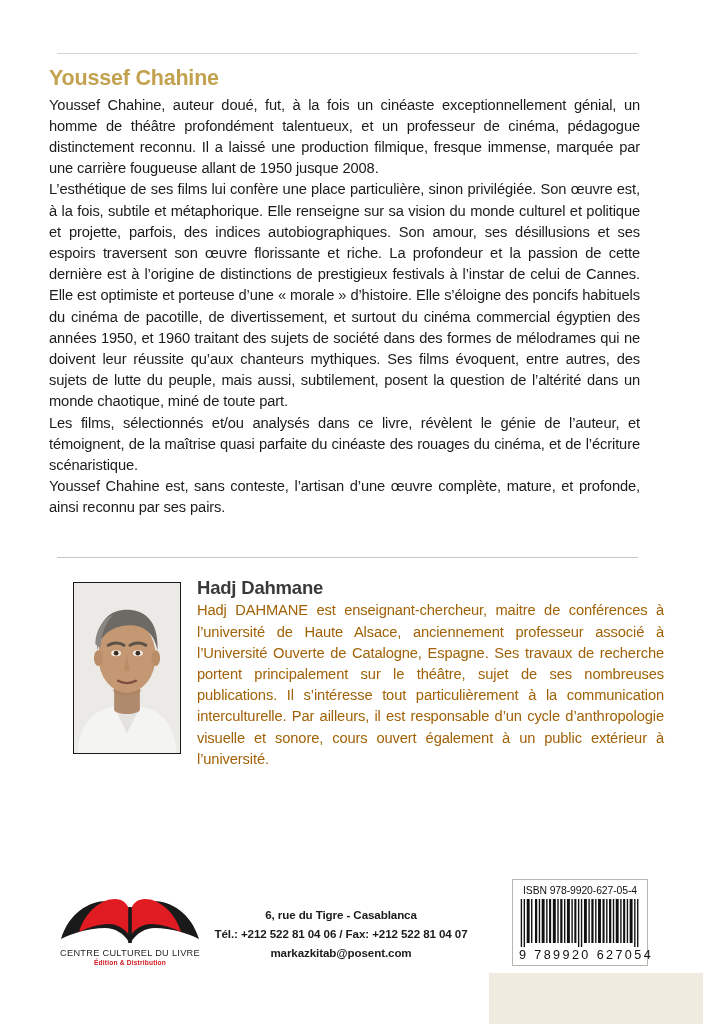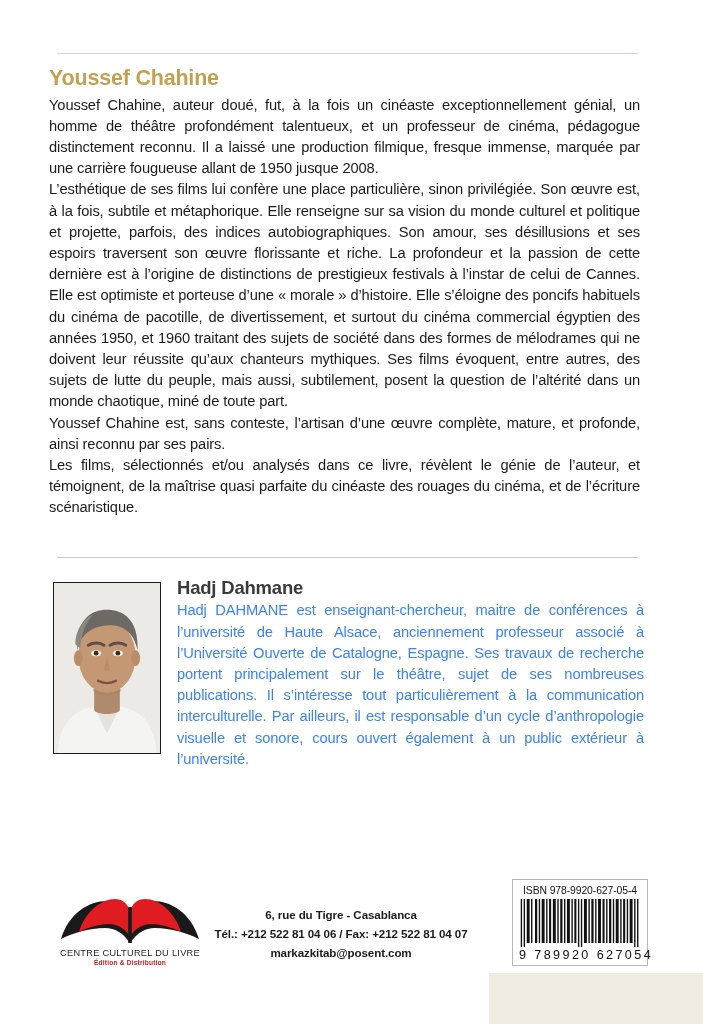--- a/index.html
+++ b/index.html
@@ -61,21 +61,21 @@
     left: 57px;
     top: 557px;
     width: 581px;
     height: 1px;
     background: #c9c6c0;
   }
 
   
   .author-block {
     position: absolute;
-    left: 53px;
+    left: 73px;
     top: 578px;
     width: 591px;
   }
   .author-photo {
     float: left;
     width: 108px;
     height: 172px;
     border: 1px solid #1a1a1a;
     margin: 4px 16px 4px 0;
     position: relative;
@@ -90,21 +90,21 @@
     font-weight: bold;
     color: #3a3a3a;
     line-height: 1.05;
     margin: 0 0 3px 0;
     letter-spacing: -0.2px;
   }
   .author-bio {
     margin: 0;
     font-size: 14.7px;
     line-height: 21.2px;
-    color: #3b82f6;
+    color: #a16207;
     text-align: justify;
     text-justify: inter-word;
     letter-spacing: -0.12px;
   }
 
   
   .logo-wrap {
     position: absolute;
     left: 44px;
     top: 895px;
@@ -196,22 +196,22 @@
 <body>
 
 <div id="cover">
 
   <div class="top-rule"></div>
 
   <div class="blurb">
     <h1 class="book-title">Youssef Chahine</h1>
     <p>Youssef Chahine, auteur doué, fut, à la fois un cinéaste exceptionnellement génial, un homme de théâtre profondément talentueux, et un professeur de cinéma, pédagogue distinctement reconnu. Il a laissé une production filmique, fresque immense, marquée par une carrière fougueuse allant de 1950 jusque 2008.</p>
     <p>L’esthétique de ses films lui confère une place particulière, sinon privilégiée. Son œuvre est, à la fois, subtile et métaphorique. Elle renseigne sur sa vision du monde culturel et politique et projette, parfois, des indices autobiographiques. Son amour, ses désillusions et ses espoirs traversent  son œuvre florissante et riche. La profondeur et la passion de cette dernière est à l’origine de distinctions de prestigieux festivals à l’instar de celui de Cannes.  Elle est  optimiste et porteuse d’une  « morale » d’histoire. Elle s’éloigne des poncifs habituels du cinéma de pacotille, de divertissement, et surtout du cinéma commercial égyptien des années 1950, et 1960 traitant des sujets de société dans des formes de mélodrames qui ne doivent leur réussite qu’aux chanteurs mythiques. Ses films évoquent, entre autres, des sujets de lutte du peuple, mais aussi, subtilement, posent  la question de l’altérité dans un monde chaotique,  miné de toute part.</p>
+    <p> Les films, sélectionnés et/ou analysés dans ce livre, révèlent le génie de l’auteur, et témoignent, de la maîtrise quasi parfaite  du cinéaste  des rouages du cinéma, et de l’écriture scénaristique.</p>
     <p>Youssef Chahine est, sans conteste, l’artisan d’une œuvre complète, mature, et profonde, ainsi reconnu par ses pairs.</p>
-    <p> Les films, sélectionnés et/ou analysés dans ce livre, révèlent le génie de l’auteur, et témoignent, de la maîtrise quasi parfaite  du cinéaste  des rouages du cinéma, et de l’écriture scénaristique.</p>
   </div>
 
   <div class="mid-rule"></div>
 
   <div class="author-block">
     <div class="author-photo">
       <svg viewBox="0 0 108 172" preserveAspectRatio="xMidYMid slice">
         <rect x="0" y="0" width="108" height="172" fill="#eceae6"></rect>
 
         <path d="M4 172 C6 136 26 124 54 124 C82 124 102 136 104 172 Z" fill="#f4f4f2"></path>

